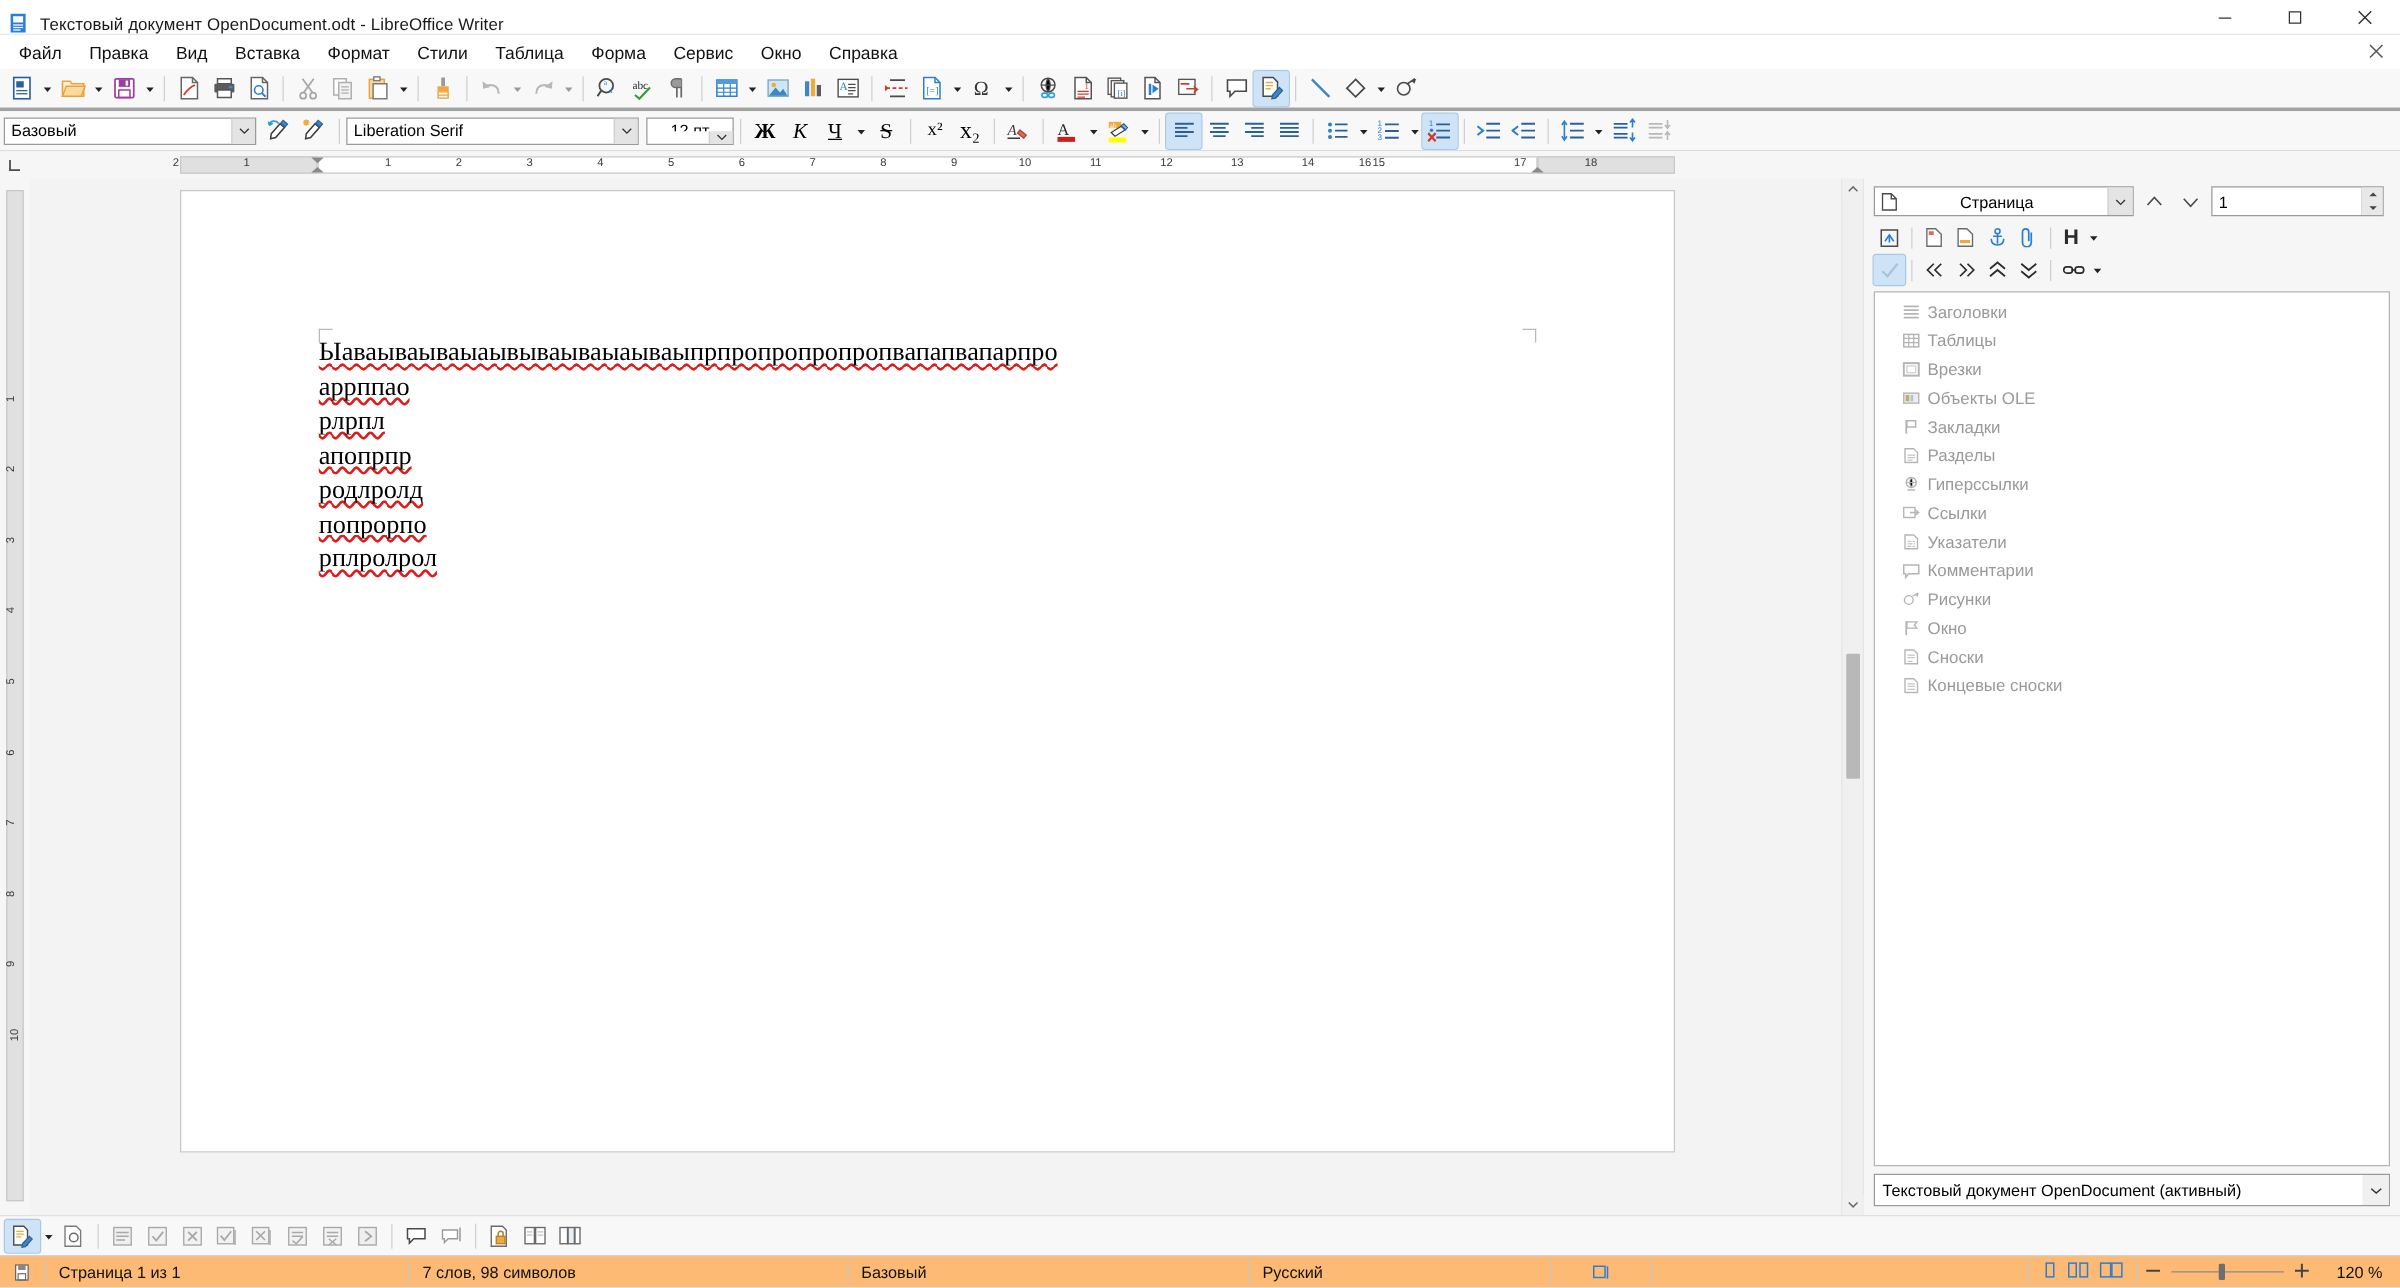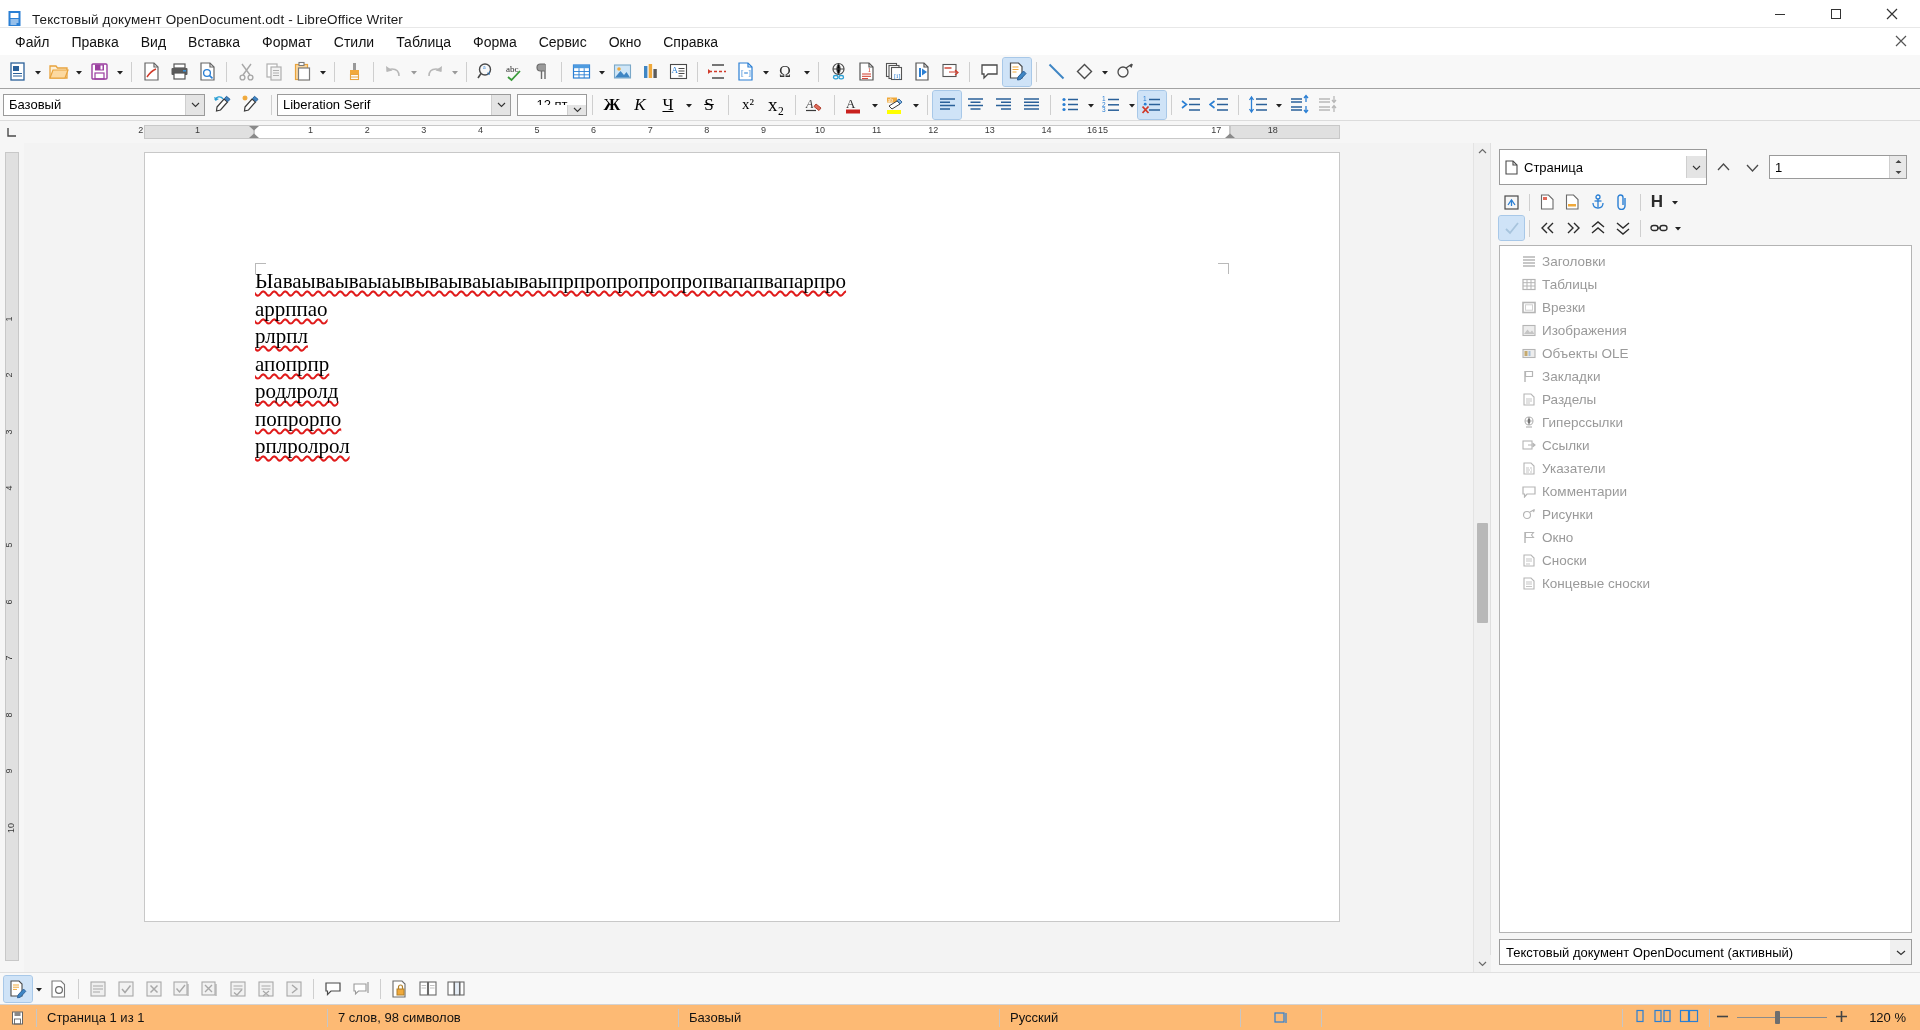--- a/index.html
+++ b/index.html
@@ -49,21 +49,21 @@
     position: absolute; right: 10px; top: 50%; transform: translateY(-50%);
     width: 16px; height: 16px;
   }
 
   
   .toolbar {
     height: 34px; min-height: 34px;
     background: #f8f8f8;
     display: flex; align-items: center;
     padding-left: 3px;
-    border-bottom: 1px solid #a3a3a3;
+    border-bottom: 3px solid #a3a3a3;
   }
   .tb-btn {
     width: 28px; height: 28px;
     display: flex; align-items: center; justify-content: center;
     border-radius: 2px; flex: 0 0 auto;
   }
   .tb-btn.active { background: #cfe3f7; outline: 1px solid #a8c8e8; }
   .tb-arrow {
     width: 13px; height: 28px; display: flex; align-items: center; justify-content: center;
     flex: 0 0 auto;
@@ -141,22 +141,22 @@
   
   .sidepanel {
     width: 430px; min-width: 430px;
     background: #f6f6f6;
     display: flex; flex-direction: column;
     border-left: 1px solid #dfdfdf;
     padding: 6px 8px 0 8px;
   }
   .nav-top { display: flex; align-items: center; gap: 4px; margin-bottom: 4px; }
   .nav-combo {
-    width: 208px; height: 36px; border: 1px solid #9a9a9a; background: #fff;
-    display: flex; align-items: center;
+    width: 208px; height: 24px; border: 1px solid #9a9a9a; background: #fff;
+    display: flex; align-items: center; gap: 44px;
   }
   .nav-combo .t { font-size: 13px; padding-left: 6px; }
   .nav-combo .b { width: 20px; height: 22px; background:#e4e4e4; margin-left:auto;
                   display:flex; align-items:center; justify-content:center; border-left:1px solid #cfcfcf;}
   .nav-spin {
     width: 138px; height: 24px; border: 1px solid #9a9a9a; background: #fff;
     display: flex; align-items: center;
   }
   .nav-spin .t { font-size: 13px; padding-left: 5px; }
   .nav-spin .sp { width: 17px; height: 22px; margin-left: auto; display: flex; flex-direction: column;
@@ -1057,29 +1057,20 @@
             <svg width="14" height="13" viewBox="0 0 14 13">
                 <rect x="1" y="1.5" width="12" height="10" fill="none" stroke="#b5b5b5" stroke-width="1.6"></rect>
                 <rect x="3.5" y="3.8" width="7" height="5.4" fill="none" stroke="#d0d0d0" stroke-width="1"></rect>
               </svg>
           </span>
           <span class="lbl">Врезки</span>
         </div>
         <div class="navrow">
           <span class="ico">
             <svg width="14" height="13" viewBox="0 0 14 13">
-                <rect x="1" y="1.5" width="12" height="10" fill="#ededed" stroke="#b5b5b5" stroke-width="1.1"></rect>
-                <path d="M2 10 L5.5 5.5 L8 8.5 L10 6.5 L12.5 10 Z" fill="#c5c5c5"></path>
-              </svg>
-          </span>
-          <span class="lbl">Изображения</span>
-        </div>
-        <div class="navrow">
-          <span class="ico">
-            <svg width="14" height="13" viewBox="0 0 14 13">
                 <rect x="1" y="2.5" width="12" height="8" fill="#ededed" stroke="#b5b5b5" stroke-width="1.1"></rect>
                 <rect x="2.5" y="4" width="3" height="5" fill="#c5a96e"></rect>
                 <rect x="6.5" y="4" width="2" height="5" fill="#a8c0d8"></rect>
               </svg>
           </span>
           <span class="lbl">Объекты OLE</span>
         </div>
         <div class="navrow">
           <span class="ico">
             <svg width="14" height="13" viewBox="0 0 14 13">

